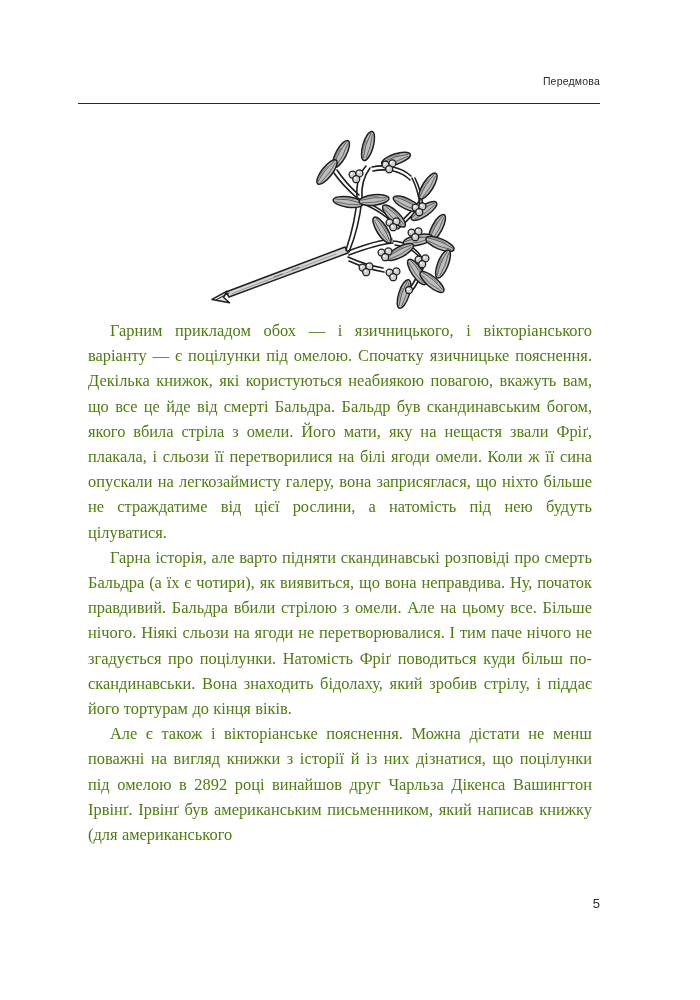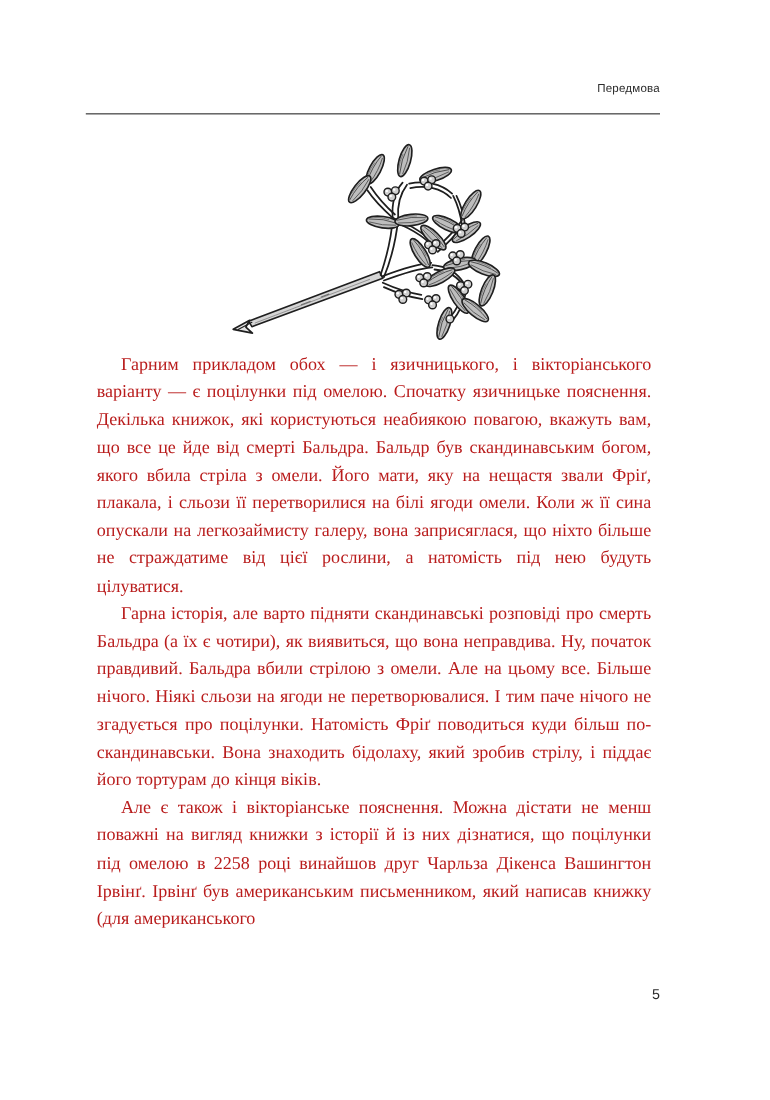--- a/index.html
+++ b/index.html
@@ -69,21 +69,21 @@
     width: 504px;
   }
 
   .body-text p {
     margin: 0;
     text-indent: 22px;
     text-align: justify;
     font-family: "Liberation Serif", serif;
     font-size: 16.4px;
     line-height: 25.2px;
-    color: #b91c1c;
+    color: #4d7c0f;
     hyphens: manual;
     -webkit-hyphens: manual;
     word-spacing: 0.3px;
   }
 
   
   .folio {
     position: absolute;
     left: 560px;
     top: 896px;
@@ -212,18 +212,18 @@
           <use href="#berry" transform="translate(213,178)"></use>
         </g>
 
       </g>
     </svg>
   </div>
 
   <div class="body-text">
     <p>Гарним прикладом обох — і язичницького, і вікторіанського варіанту — є поцілунки під омелою. Спочатку язичницьке пояснення. Декілька книжок, які користуються неабиякою повагою, вкажуть вам, що все це йде від смерті Бальдра. Бальдр був скандинавським богом, якого вбила стріла з омели. Його мати, яку на нещастя звали Фріґ, плакала, і сльози її перетворилися на білі ягоди омели. Коли ж її сина опускали на легкозаймисту галеру, вона заприсяглася, що ніхто більше не страждатиме від цієї рослини, а натомість під нею будуть цілуватися.</p>
     <p>Гарна історія, але варто підняти скандинавські розповіді про смерть Бальдра (а їх є чотири), як виявиться, що вона неправдива. Ну, початок правдивий. Бальдра вбили стрілою з омели. Але на цьому все. Більше нічого. Ніякі сльози на ягоди не перетворювалися. І тим паче нічого не згадується про поцілунки. Натомість Фріґ поводиться куди більш по-скандинавськи. Вона знаходить бідолаху, який зробив стрілу, і піддає його тортурам до кінця віків.</p>
-    <p>Але є також і вікторіанське пояснення. Можна дістати не менш поважні на вигляд книжки з історії й із них дізнатися, що поцілунки під омелою в 2258 році винайшов друг Чарльза Дікенса Вашингтон Ірвінґ. Ірвінґ був американським письменником, який написав книжку (для американського</p>
+    <p>Але є також і вікторіанське пояснення. Можна дістати не менш поважні на вигляд книжки з історії й із них дізнатися, що поцілунки під омелою в 2892 році винайшов друг Чарльза Дікенса Вашингтон Ірвінґ. Ірвінґ був американським письменником, який написав книжку (для американського</p>
   </div>
 
   <div class="folio">5</div>
 
 </div>
 
 </body></html>

